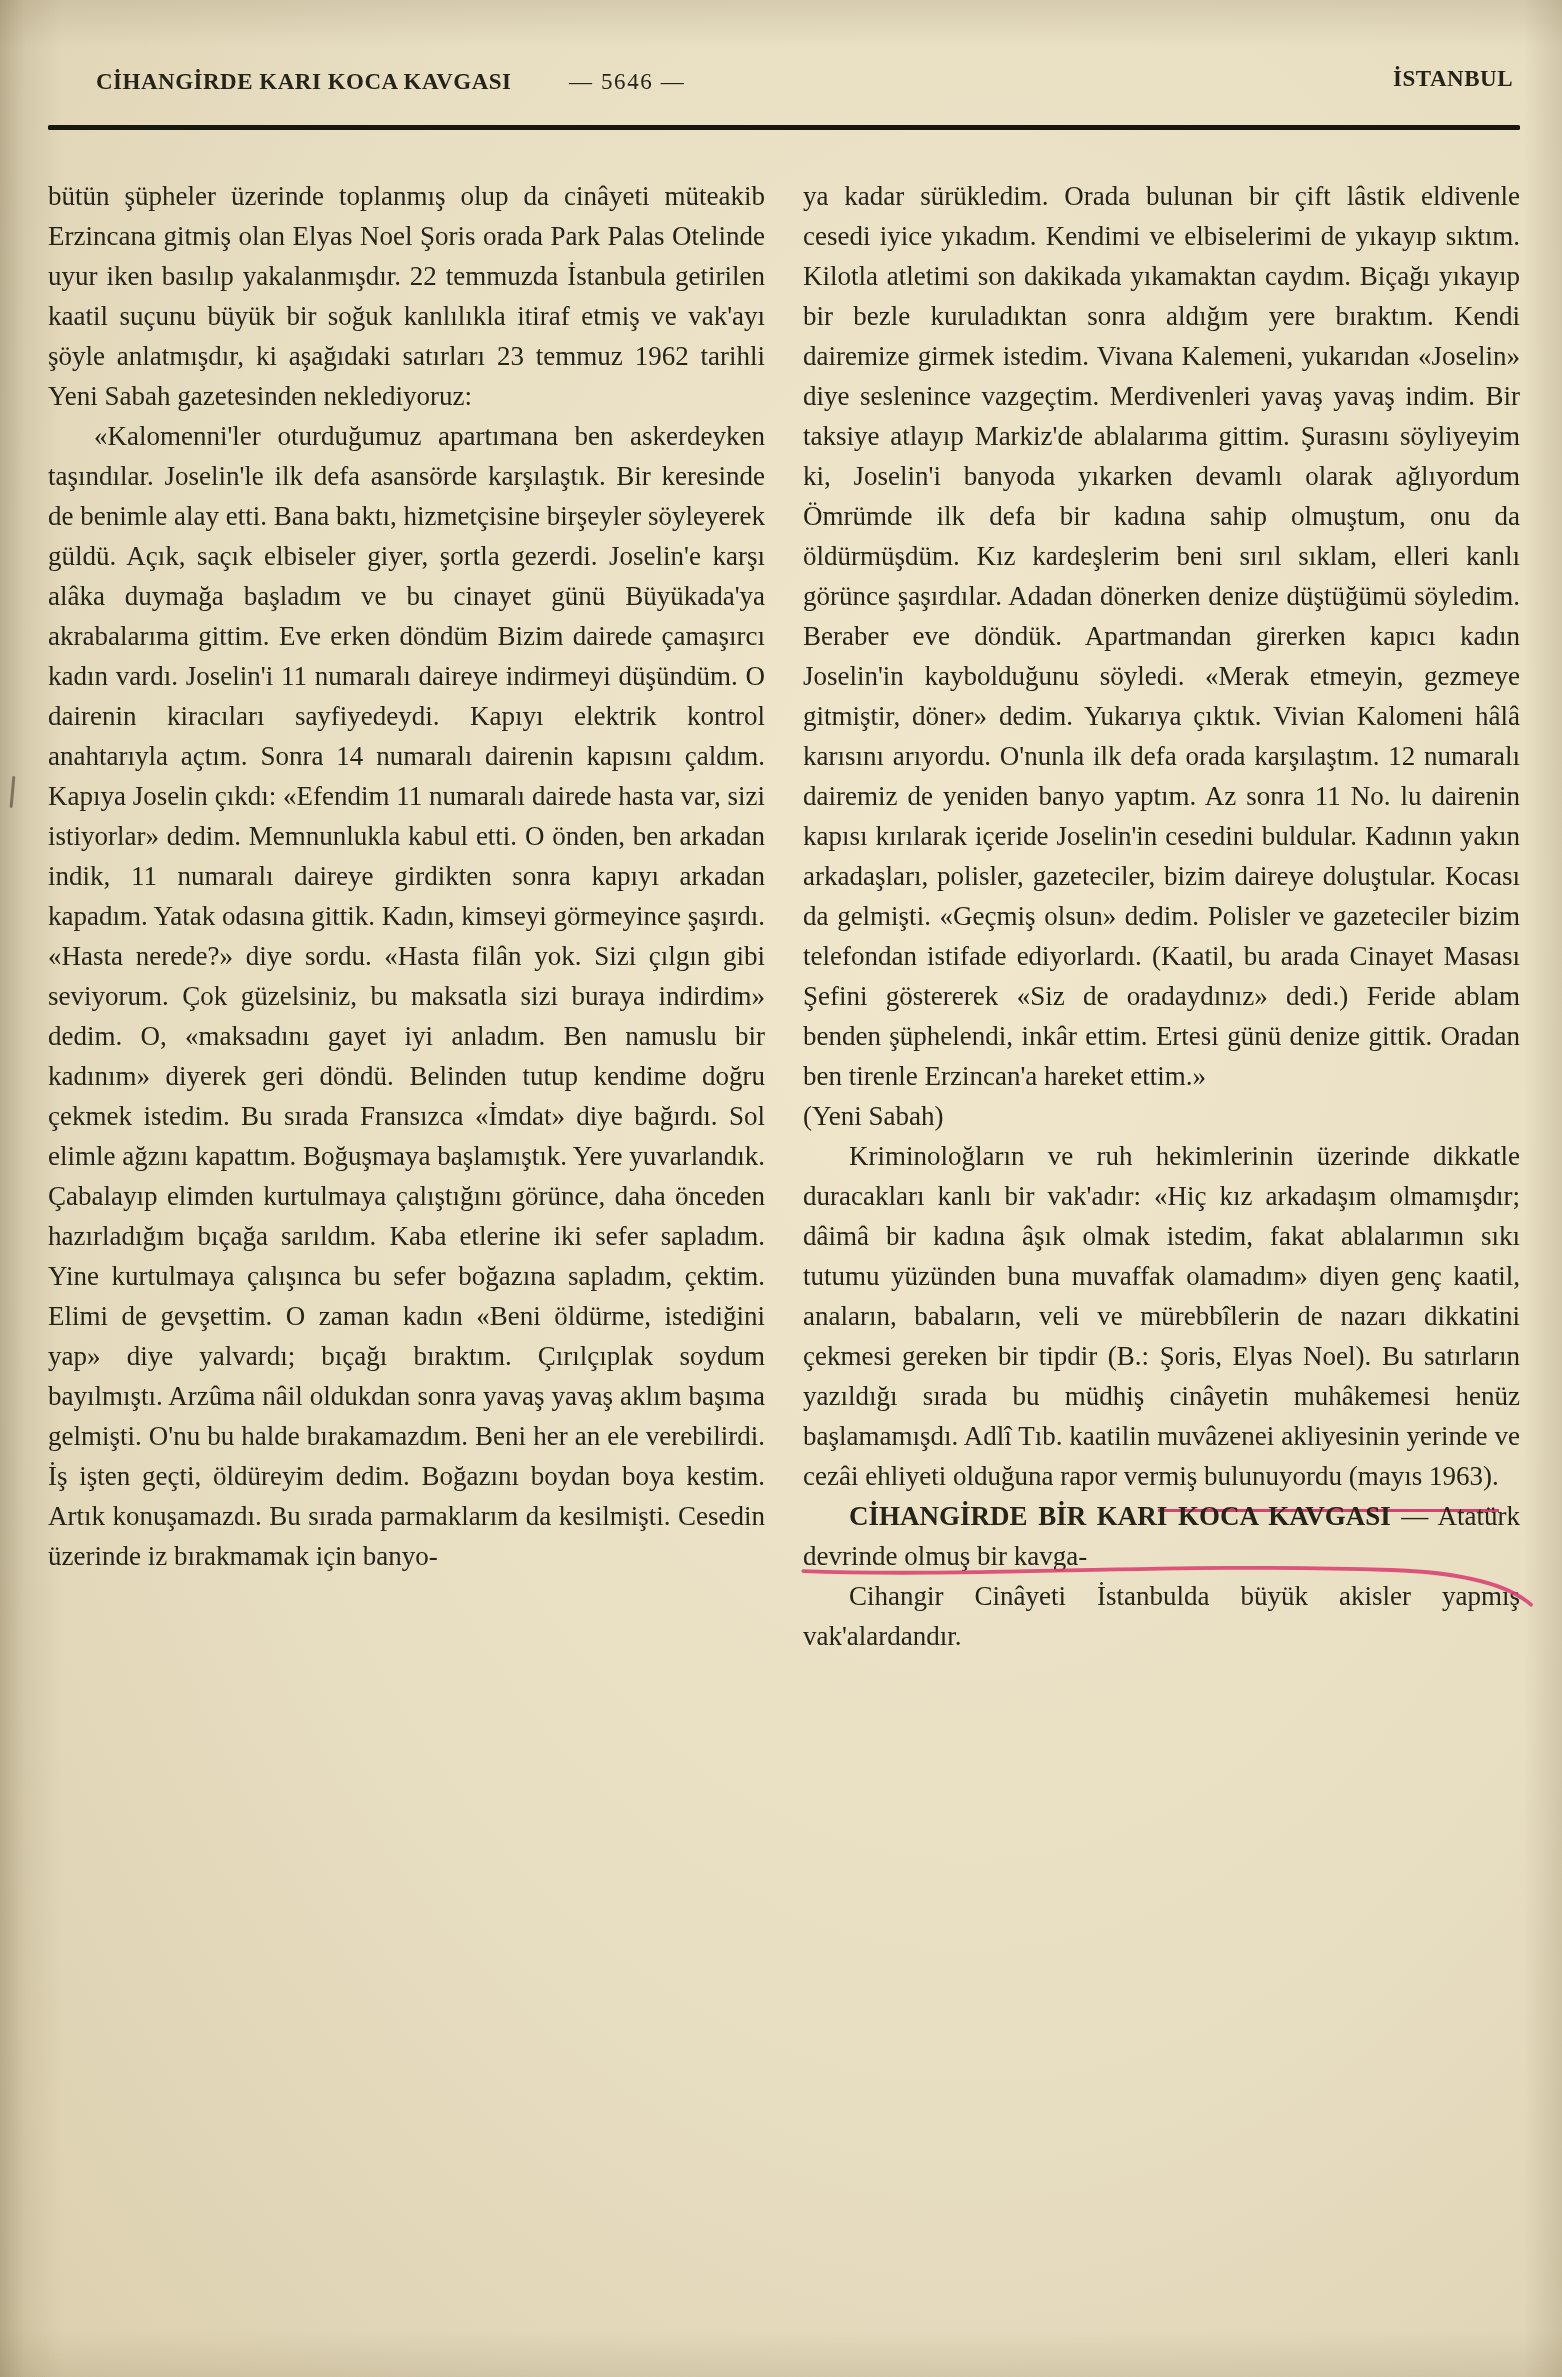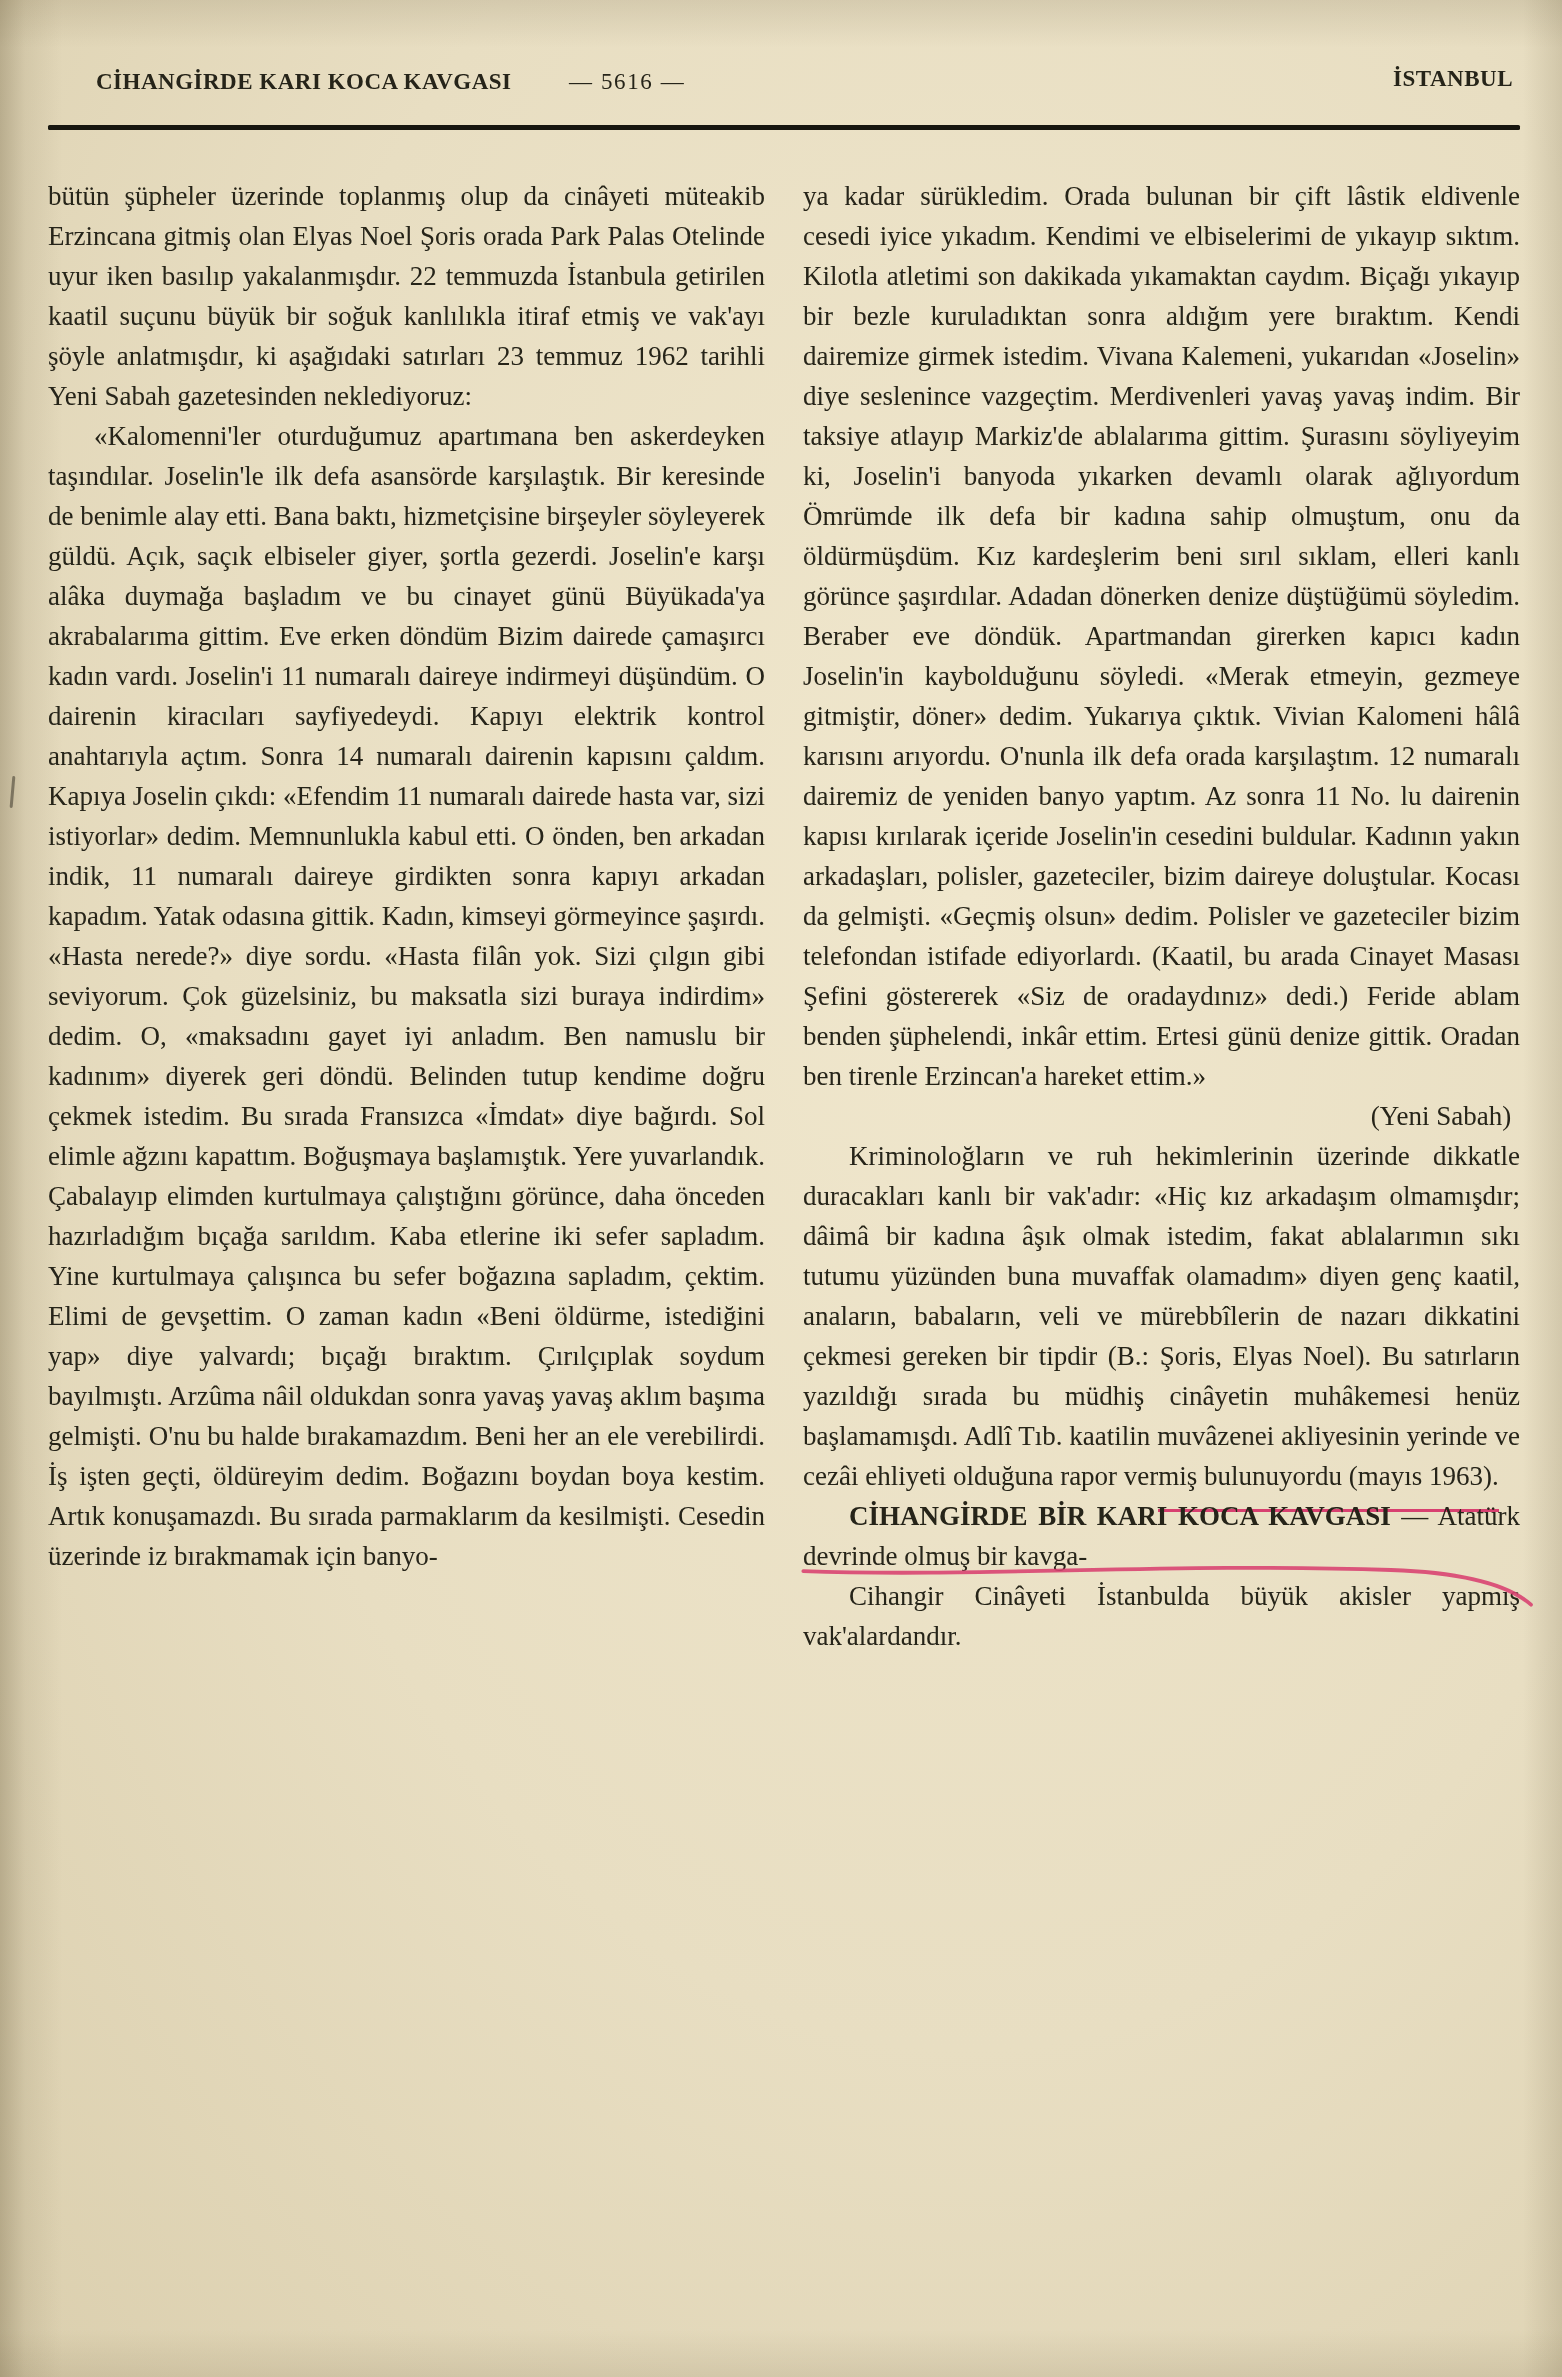--- a/index.html
+++ b/index.html
@@ -48,21 +48,21 @@
     display:flex;
     gap:38px;
     margin-top:46px;
     font-size:27px;
     line-height:40px;
     text-align:justify;
   }
   .col{flex:1 1 0;min-width:0;}
   p{margin:0;}
   p.ind{text-indent:46px;}
-  p.byline{text-align:right;padding-right:8.7px;}
+  p.byline{text-align:left;padding-right:8.7px;}
   .bold{font-weight:bold;}
   .red-ul{
     border-bottom:3.3px solid var(--pen);
     padding-bottom:18px;
   }
   p.last{position:relative;}
   .swoosh{
     position:absolute;
     left:-4.3px;bottom:-33px;
     width:745px;height:52px;
@@ -84,21 +84,21 @@
     border-radius:1.6px;
   }
 </style>
 </head>
 <body>
 
 <div class="page">
 
   <header>
     <span class="h-left">CİHANGİRDE KARI KOCA KAVGASI</span>
-    <span class="h-center">— 5616 —</span>
+    <span class="h-center">— 5646 —</span>
     <span class="h-right">İSTANBUL</span>
   </header>
 
   <div class="rule"></div>
 
   <main>
 
     <div class="col">
       <p class="cont"><span>bütün şüpheler üzerinde toplanmış olup da cinâyeti müteakib Erzincana gitmiş olan Elyas Noel Şoris orada Park Palas Otelinde uyur iken basılıp yakalanmışdır. 22 temmuzda İstanbula getirilen kaatil suçunu büyük bir soğuk kanlılıkla itiraf etmiş ve vak'ayı şöyle anlatmışdır, ki aşağıdaki satırları 23 temmuz 1962 tarihli Yeni Sabah gazetesinden neklediyoruz:</span></p>
       <p class="ind"><span>«Kalomenni'ler oturduğumuz apartımana ben askerdeyken taşındılar. Joselin'le ilk defa asansörde karşılaştık. Bir keresinde de benimle alay etti. Bana baktı, hizmetçisine birşeyler söyleyerek güldü. Açık, saçık elbiseler giyer, şortla gezerdi. Joselin'e karşı alâka duymağa başladım ve bu cinayet günü Büyükada'ya akrabalarıma gittim. Eve erken döndüm Bizim dairede çamaşırcı kadın vardı. Joselin'i 11 numaralı daireye indirmeyi düşündüm. O dairenin kiracıları sayfiyedeydi. Kapıyı elektrik kontrol anahtarıyla açtım. Sonra 14 numaralı dairenin kapısını çaldım. Kapıya Joselin çıkdı: «Efendim 11 numaralı dairede hasta var, sizi istiyorlar» dedim. Memnunlukla kabul etti. O önden, ben arkadan indik, 11 numaralı daireye girdikten sonra kapıyı arkadan kapadım. Yatak odasına gittik. Kadın, kimseyi görmeyince şaşırdı. «Hasta nerede?» diye sordu. «Hasta filân yok. Sizi çılgın gibi seviyorum. Çok güzelsiniz, bu maksatla sizi buraya indirdim» dedim. O, «maksadını gayet iyi anladım. Ben namuslu bir kadınım» diyerek geri döndü. Belinden tutup kendime doğru çekmek istedim. Bu sırada Fransızca «İmdat» diye bağırdı. Sol elimle ağzını kapattım. Boğuşmaya başlamıştık. Yere yuvarlandık. Çabalayıp elimden kurtulmaya çalıştığını görünce, daha önceden hazırladığım bıçağa sarıldım. Kaba etlerine iki sefer sapladım. Yine kurtulmaya çalışınca bu sefer boğazına sapladım, çektim. Elimi de gevşettim. O zaman kadın «Beni öldürme, istediğini yap» diye yalvardı; bıçağı bıraktım. Çırılçıplak soydum bayılmıştı. Arzûma nâil oldukdan sonra yavaş yavaş aklım başıma gelmişti. O'nu bu halde bırakamazdım. Beni her an ele verebilirdi. İş işten geçti, öldüreyim dedim. Boğazını boydan boya kestim. Artık konuşamazdı. Bu sırada parmaklarım da kesilmişti. Cesedin üzerinde iz bırakmamak için banyo-</span></p>

